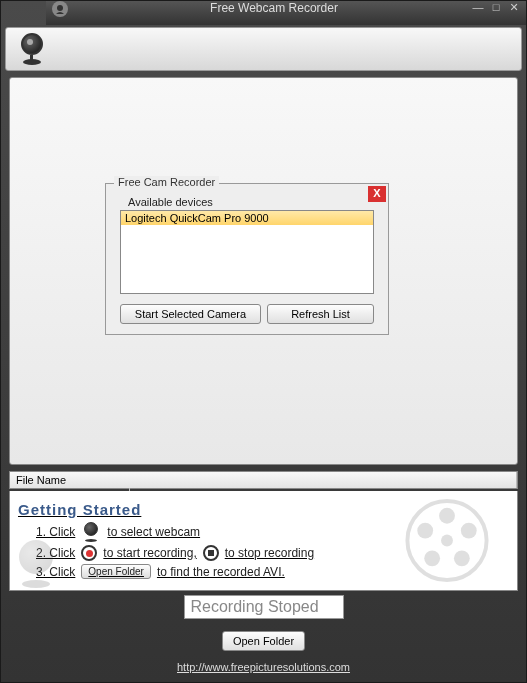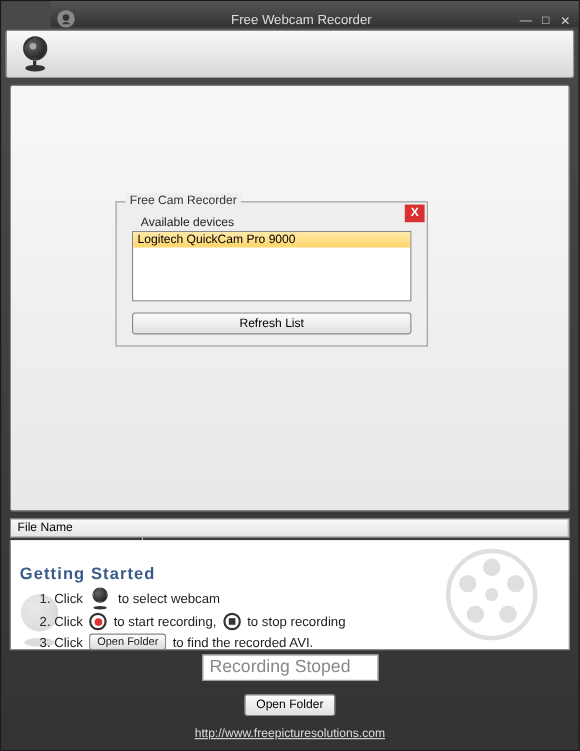--- a/index.html
+++ b/index.html
@@ -1,53 +1,53 @@
 <!DOCTYPE html>
 <html><head>
 <meta charset="utf-8">
 <style>
 * { box-sizing: border-box; margin: 0; padding: 0; }
 body { font-family: Tahoma, Arial, sans-serif; font-size: 11px; background: #333; width: 527px; height: 683px; overflow: hidden; }
 
 .window { width: 527px; height: 683px; background: linear-gradient(#4a4a4a, #333); border: 1px solid #1a1a1a; position: relative; }
 
-.titlebar { height: 24px; background: linear-gradient(#555, #333); display: flex; align-items: flex-end; padding: 0 6px; color: #ddd; margin-left: 45px; }
+.titlebar { height: 24px; background: linear-gradient(#555, #333); display: flex; align-items: flex-start; padding: 0 6px; color: #ddd; margin-left: 45px; }
 .titlebar-icon { width: 16px; height: 16px; background: #888; border-radius: 50%; margin-right: 8px; display: flex; align-items: center; justify-content: center; }
 .titlebar-title { flex: 1; text-align: center; font-size: 12px; }
 .titlebar-btns { display: flex; gap: 6px; }
 .titlebar-btn { width: 12px; height: 12px; color: #ccc; cursor: pointer; display: flex; align-items: center; justify-content: center; font-size: 11px; }
 
 .toolbar { height: 44px; background: linear-gradient(#f8f8f8, #d8d8d8); margin: 2px 4px; border-radius: 3px; border: 1px solid #999; display: flex; align-items: center; padding: 0 10px; }
 .webcam-icon { width: 32px; height: 32px; position: relative; cursor: pointer; }
 .webcam-icon .lens { width: 22px; height: 22px; background: radial-gradient(circle at 35% 35%, #666, #111); border-radius: 50%; position: absolute; top: 0; left: 5px; border: 2px solid #333; }
 .webcam-icon .lens::after { content: ''; position: absolute; width: 6px; height: 6px; background: #aaa; border-radius: 50%; top: 4px; left: 4px; }
 .webcam-icon .base { width: 18px; height: 6px; background: #333; border-radius: 50%; position: absolute; bottom: 0; left: 7px; }
 .webcam-icon .stem { width: 3px; height: 6px; background: #333; position: absolute; bottom: 4px; left: 14px; }
 
 .main-panel { margin: 6px 8px; height: 388px; background: linear-gradient(#f8f8f8, #e8e8e8); border: 1px solid #888; border-radius: 3px; position: relative; padding: 10px; }
 
 .dialog { position: absolute; left: 95px; top: 105px; width: 284px; border: 1px solid #999; background: #eee; padding: 8px; }
 .dialog-legend { position: absolute; top: -8px; left: 8px; background: #eee; padding: 0 4px; font-size: 11px; color: #333; }
 .close-x { position: absolute; top: 2px; right: 2px; width: 18px; height: 16px; background: #d93030; color: #fff; font-weight: bold; text-align: center; line-height: 15px; cursor: pointer; font-size: 11px; }
 .avail-label { font-size: 11px; margin: 4px 0 2px 14px; color: #222; }
-.device-list { background: #fff; border: 1px solid #888; height: 64px; margin: 0 6px; overflow: auto; }
+.device-list { background: #fff; border: 1px solid #888; height: 84px; margin: 0 6px; overflow: auto; }
 .device-item { padding: 1px 4px; font-size: 11px; cursor: pointer; }
 .device-item.selected { background: linear-gradient(#ffe9a8, #ffd56b); }
 .dialog-btns { display: flex; gap: 6px; margin: 10px 6px 2px; }
 .btn { background: linear-gradient(#fdfdfd, #e0e0e0); border: 1px solid #888; border-radius: 3px; padding: 3px 10px; font-size: 11px; cursor: pointer; font-family: inherit; }
 .btn-start { flex: 1.4; }
 .btn-refresh { flex: 1; }
 
 .table-panel { margin: 2px 8px; height: 18px; background: linear-gradient(#f8f8f8, #e4e4e4); border: 1px solid #888; display: flex; font-size: 11px; flex-direction: column; }
 .th { padding: 2px 6px; border-right: 1px solid #bbb; }
 .th-name { flex: 1; }
 .th-dur { width: 120px; }
 .th-last { width: 30px; }
 
-.help-panel { margin: 0 8px 4px; height: 100px; background: #fff; border: 1px solid #888; border-top: none; position: relative; padding: 22px 8px; overflow: hidden; }
+.help-panel { margin: 0 8px 4px; height: 100px; background: #fff; border: 1px solid #888; border-top: none; position: relative; padding: 10px 8px; overflow: hidden; text-decoration: underline; }
 .film-bg { position: absolute; right: 0; top: 0; bottom: 0; width: 140px; opacity: 0.12; }
 .film-bg svg { width: 100%; height: 100%; }
 .help-title { font-size: 15px; font-weight: bold; color: #3a5a8a; letter-spacing: 1px; margin-bottom: 4px; }
 .help-line { display: flex; align-items: center; gap: 6px; font-size: 12px; color: #222; margin: 3px 0 3px 18px; }
 .mini-webcam { width: 20px; height: 20px; position: relative; }
 .mini-webcam .ml { width: 14px; height: 14px; background: radial-gradient(circle at 35% 35%, #666, #111); border-radius: 50%; border: 1px solid #333; position: absolute; top: 0; left: 3px; }
 .mini-webcam .mb { width: 12px; height: 3px; background: #333; border-radius: 50%; position: absolute; bottom: 0; left: 4px; }
 .rec-icon { width: 16px; height: 16px; border: 2px solid #333; border-radius: 50%; display: inline-flex; align-items: center; justify-content: center; }
 .rec-icon.red::after { content: ''; width: 7px; height: 7px; background: #d33; border-radius: 50%; }
 .rec-icon.stop::after { content: ''; width: 6px; height: 6px; background: #333; }
@@ -93,20 +93,21 @@
 
   <div class="main-panel">
     <div class="dialog">
       <span class="dialog-legend">Free Cam Recorder</span>
       <div class="close-x">X</div>
       <div class="avail-label">Available devices</div>
       <div class="device-list">
         <div class="device-item selected">Logitech QuickCam Pro 9000</div>
       </div>
       <div class="dialog-btns">
+        <button class="btn btn-start">Start Selected Camera</button>
         <button class="btn btn-refresh">Refresh List</button>
       </div>
     </div>
   </div>
 
   <div class="table-panel">
     <div class="th th-name">File Name</div>
     <div class="th th-dur">Duration</div>
     <div class="th th-last"></div>
   </div>

